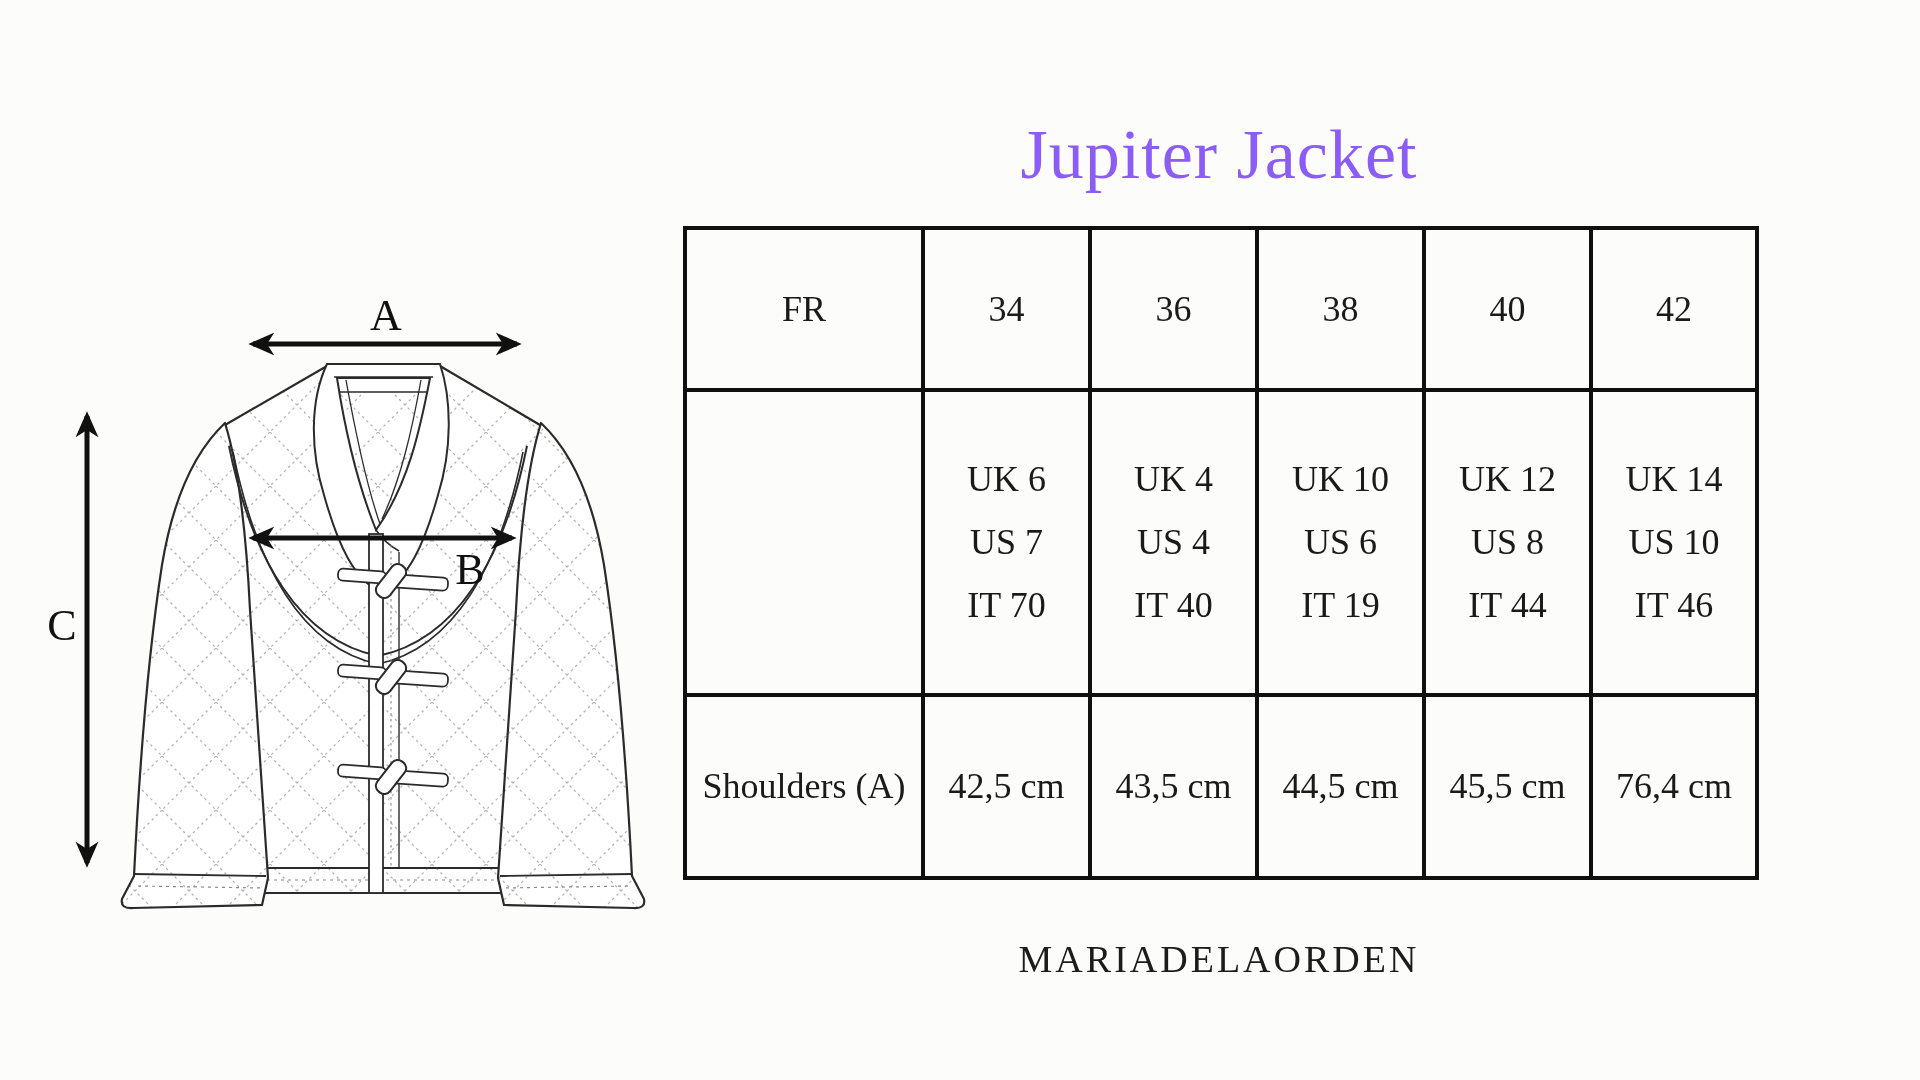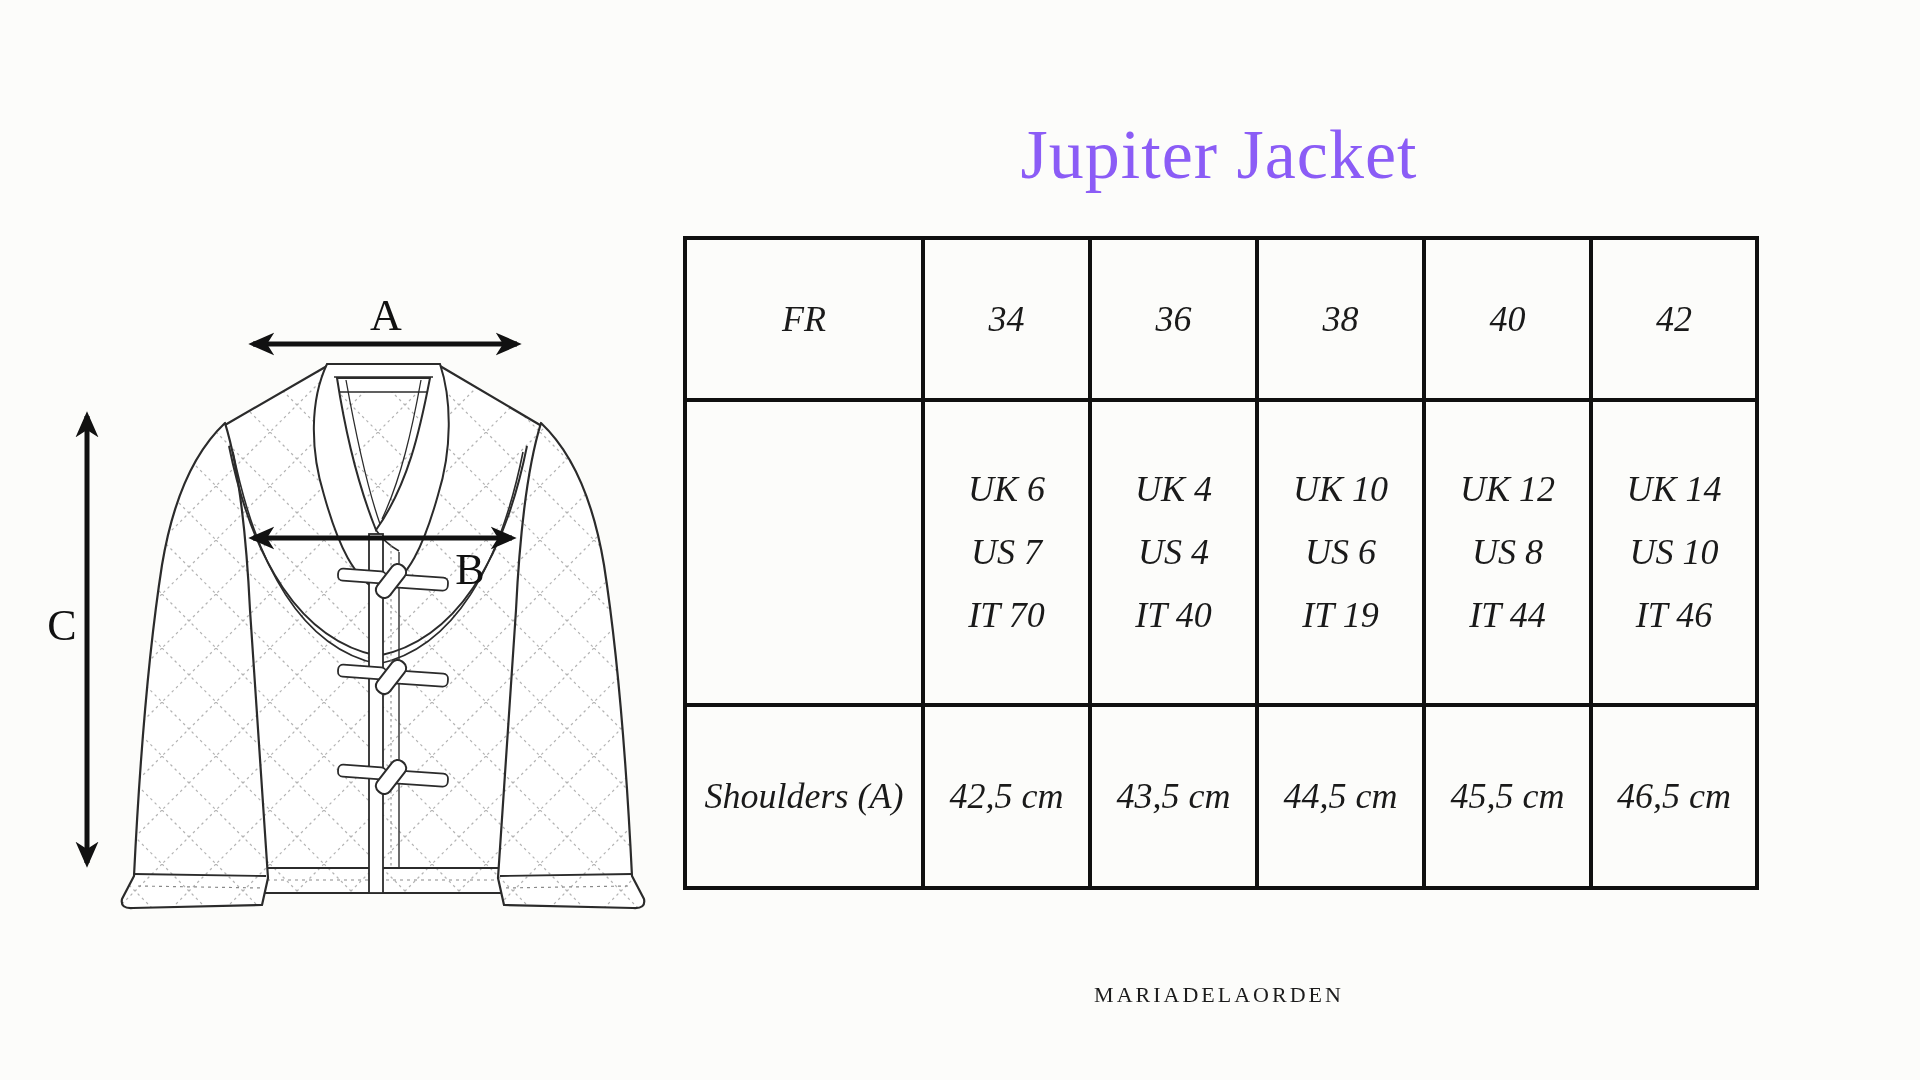--- a/index.html
+++ b/index.html
@@ -5,35 +5,35 @@
   html,body{margin:0;padding:0;}
   #stage{
     position:relative;width:1920px;height:1080px;overflow:hidden;
     background:#fcfcfa;font-family:"Liberation Serif", serif;color:#141414;
   }
   
   #title{
     position:absolute;left:683px;top:120px;width:1072px;
     font-size:70px;line-height:1;text-align:center;letter-spacing:1px;color:#8b5cf6;
   }
-  #size-table-wrap{position:absolute;left:683px;top:236px;font-style:italic;}
+  #size-table-wrap{position:absolute;left:683px;top:226px;}
   table.size{
     border-collapse:collapse;table-layout:fixed;
     width:1072px;height:654px;background:transparent;
   }
   table.size td{
     border:4px solid #101010;text-align:center;vertical-align:middle;
     font-size:36px;color:#1a1a1a;padding:0;overflow:hidden;
   }
   td.conv{font-size:31px;color:#7e8c66;line-height:1.75;}
   td.conv div{white-space:nowrap;}
   
   #brand{
-    position:absolute;left:683px;top:984px;width:1072px;
-    font-size:22px;line-height:1;text-align:center;letter-spacing:3px;color:#1c1c1c;
+    position:absolute;left:683px;top:940px;width:1072px;
+    font-size:38px;line-height:1;text-align:center;letter-spacing:3px;color:#1c1c1c;
   }
   
   #diagram{position:absolute;left:0;top:0;}
   .arrow-label{font-family:"Liberation Serif", serif;font-size:44px;fill:#111;}
 </style>
 </head>
 <body>
 
 <div id="stage">
 
@@ -167,21 +167,21 @@
             <div>US 10</div>
             <div>IT 46</div>
           </td>
         </tr>
         <tr style="height:118px">
           <td>Shoulders (A)</td>
           <td>42,5 cm</td>
           <td>43,5 cm</td>
           <td>44,5 cm</td>
           <td>45,5 cm</td>
-          <td>46,5 cm</td>
+          <td>76,4 cm</td>
         </tr>
       </tbody>
     </table>
   </div>
 
   <div id="brand">MARIADELAORDEN</div>
 
 </div>
 
 </body></html>

